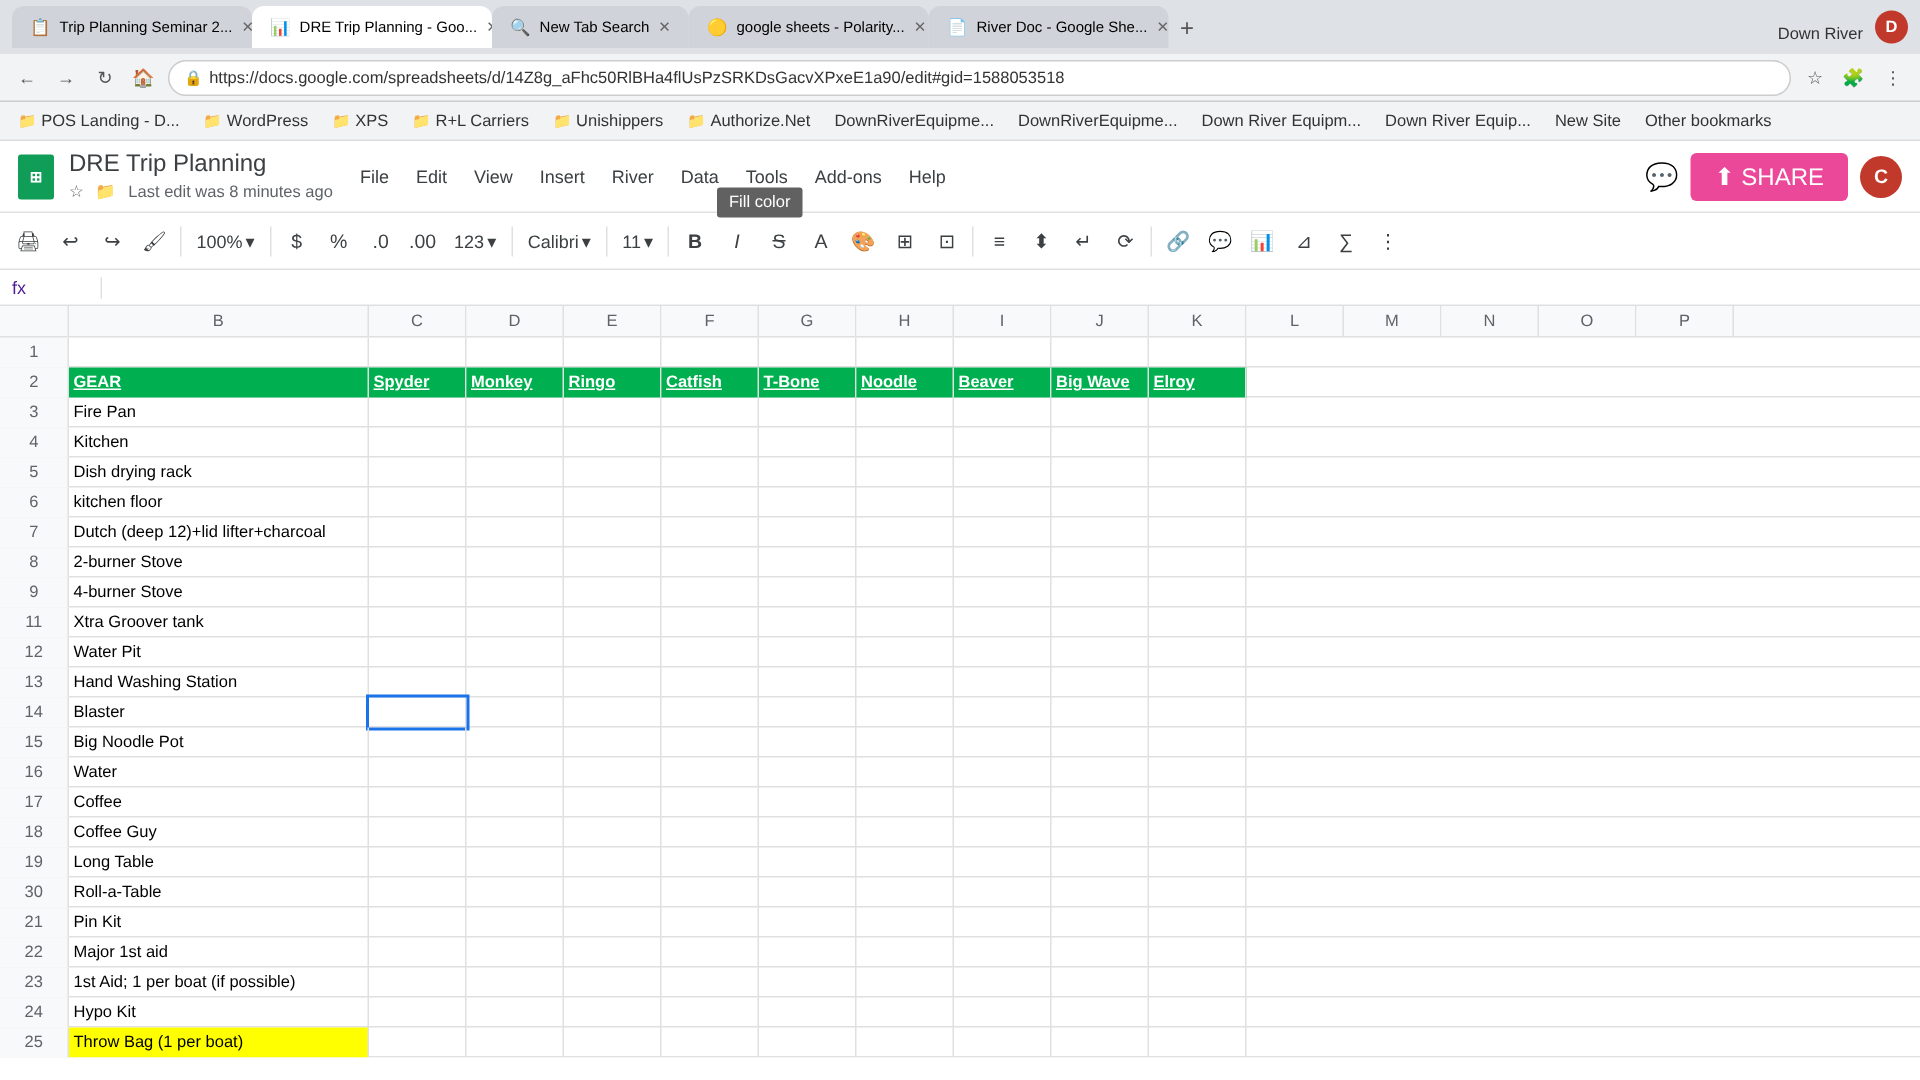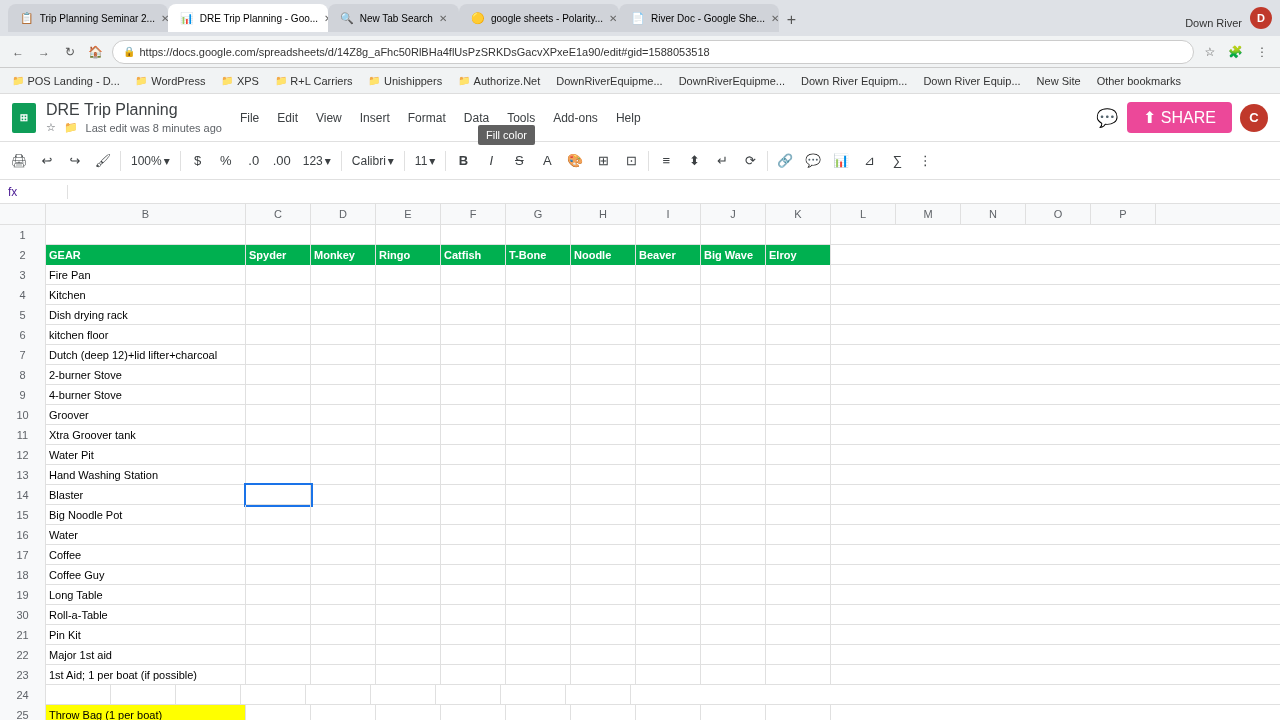--- a/index.html
+++ b/index.html
@@ -54,21 +54,21 @@
 
     
     .spreadsheet { display: flex; flex-direction: column; flex: 1; overflow: hidden; }
     .col-headers { display: flex; background: #f8f9fa; border-bottom: 1px solid #e0e0e0; position: sticky; top: 0; z-index: 10; }
     .row-number-header { width: 46px; min-width: 46px; height: 20px; border-right: 1px solid #e0e0e0; display: flex; align-items: center; justify-content: center; font-size: 11px; color: #5f6368; background: #f8f9fa; }
     .col-header { border-right: 1px solid #e0e0e0; height: 20px; display: flex; align-items: center; justify-content: center; font-size: 11px; color: #5f6368; background: #f8f9fa; user-select: none; }
     .grid-body { display: flex; flex-direction: column; overflow-y: auto; overflow-x: hidden; }
     .grid-row { display: flex; border-bottom: 1px solid #e0e0e0; height: 20px; min-height: 20px; }
     .row-num { width: 46px; min-width: 46px; height: 20px; border-right: 1px solid #e0e0e0; display: flex; align-items: center; justify-content: center; font-size: 11px; color: #5f6368; background: #f8f9fa; }
     .cell { border-right: 1px solid #e0e0e0; height: 20px; display: flex; align-items: center; padding: 0 3px; font-size: 11px; overflow: hidden; white-space: nowrap; }
-    .cell.header-row { background: #00b050; color: #fff; font-weight: 600; }
+    .cell.header-row { background: #00b050; color: #fff; font-weight: 600; text-decoration: underline; }
 
     
     .col-a { width: 46px; min-width: 46px; }
     .col-b { width: 200px; min-width: 200px; }
     .col-c { width: 65px; min-width: 65px; }
     .col-d { width: 65px; min-width: 65px; }
     .col-e { width: 65px; min-width: 65px; }
     .col-f { width: 65px; min-width: 65px; }
     .col-g { width: 65px; min-width: 65px; }
     .col-h { width: 65px; min-width: 65px; }
@@ -190,21 +190,21 @@
       <span>☆</span>
       <span>📁</span>
       <span>Last edit was 8 minutes ago</span>
     </div>
   </div>
   <div class="menu-bar">
     <div class="menu-item">File</div>
     <div class="menu-item">Edit</div>
     <div class="menu-item">View</div>
     <div class="menu-item">Insert</div>
-    <div class="menu-item">Format</div>
+    <div class="menu-item">River</div>
     <div class="menu-item">Data</div>
     <div class="menu-item">Tools</div>
     <div class="menu-item">Add-ons</div>
     <div class="menu-item">Help</div>
   </div>
   <div class="sheets-actions">
     <div style="font-size:18px; color:#5f6368; cursor:pointer;">💬</div>
     <button class="share-btn">⬆ SHARE</button>
     <div class="user-avatar">C</div>
   </div>
@@ -409,33 +409,20 @@
           <div class="cell col-d"></div>
           <div class="cell col-e"></div>
           <div class="cell col-f"></div>
           <div class="cell col-g"></div>
           <div class="cell col-h"></div>
           <div class="cell col-i"></div>
           <div class="cell col-j"></div>
           <div class="cell col-k"></div>
         </div>
         <div class="grid-row">
-          <div class="row-num col-a">10</div>
-          <div class="cell col-b">Groover</div>
-          <div class="cell col-c"></div>
-          <div class="cell col-d"></div>
-          <div class="cell col-e"></div>
-          <div class="cell col-f"></div>
-          <div class="cell col-g"></div>
-          <div class="cell col-h"></div>
-          <div class="cell col-i"></div>
-          <div class="cell col-j"></div>
-          <div class="cell col-k"></div>
-        </div>
-        <div class="grid-row">
           <div class="row-num col-a">11</div>
           <div class="cell col-b">Xtra Groover tank</div>
           <div class="cell col-c"></div>
           <div class="cell col-d"></div>
           <div class="cell col-e"></div>
           <div class="cell col-f"></div>
           <div class="cell col-g"></div>
           <div class="cell col-h"></div>
           <div class="cell col-i"></div>
           <div class="cell col-j"></div>
@@ -592,20 +579,21 @@
           <div class="cell col-e"></div>
           <div class="cell col-f"></div>
           <div class="cell col-g"></div>
           <div class="cell col-h"></div>
           <div class="cell col-i"></div>
           <div class="cell col-j"></div>
           <div class="cell col-k"></div>
         </div>
         <div class="grid-row">
           <div class="row-num col-a">24</div>
+          <div class="cell col-b">Hypo Kit</div>
           <div class="cell col-c"></div>
           <div class="cell col-d"></div>
           <div class="cell col-e"></div>
           <div class="cell col-f"></div>
           <div class="cell col-g"></div>
           <div class="cell col-h"></div>
           <div class="cell col-i"></div>
           <div class="cell col-j"></div>
           <div class="cell col-k"></div>
         </div>

